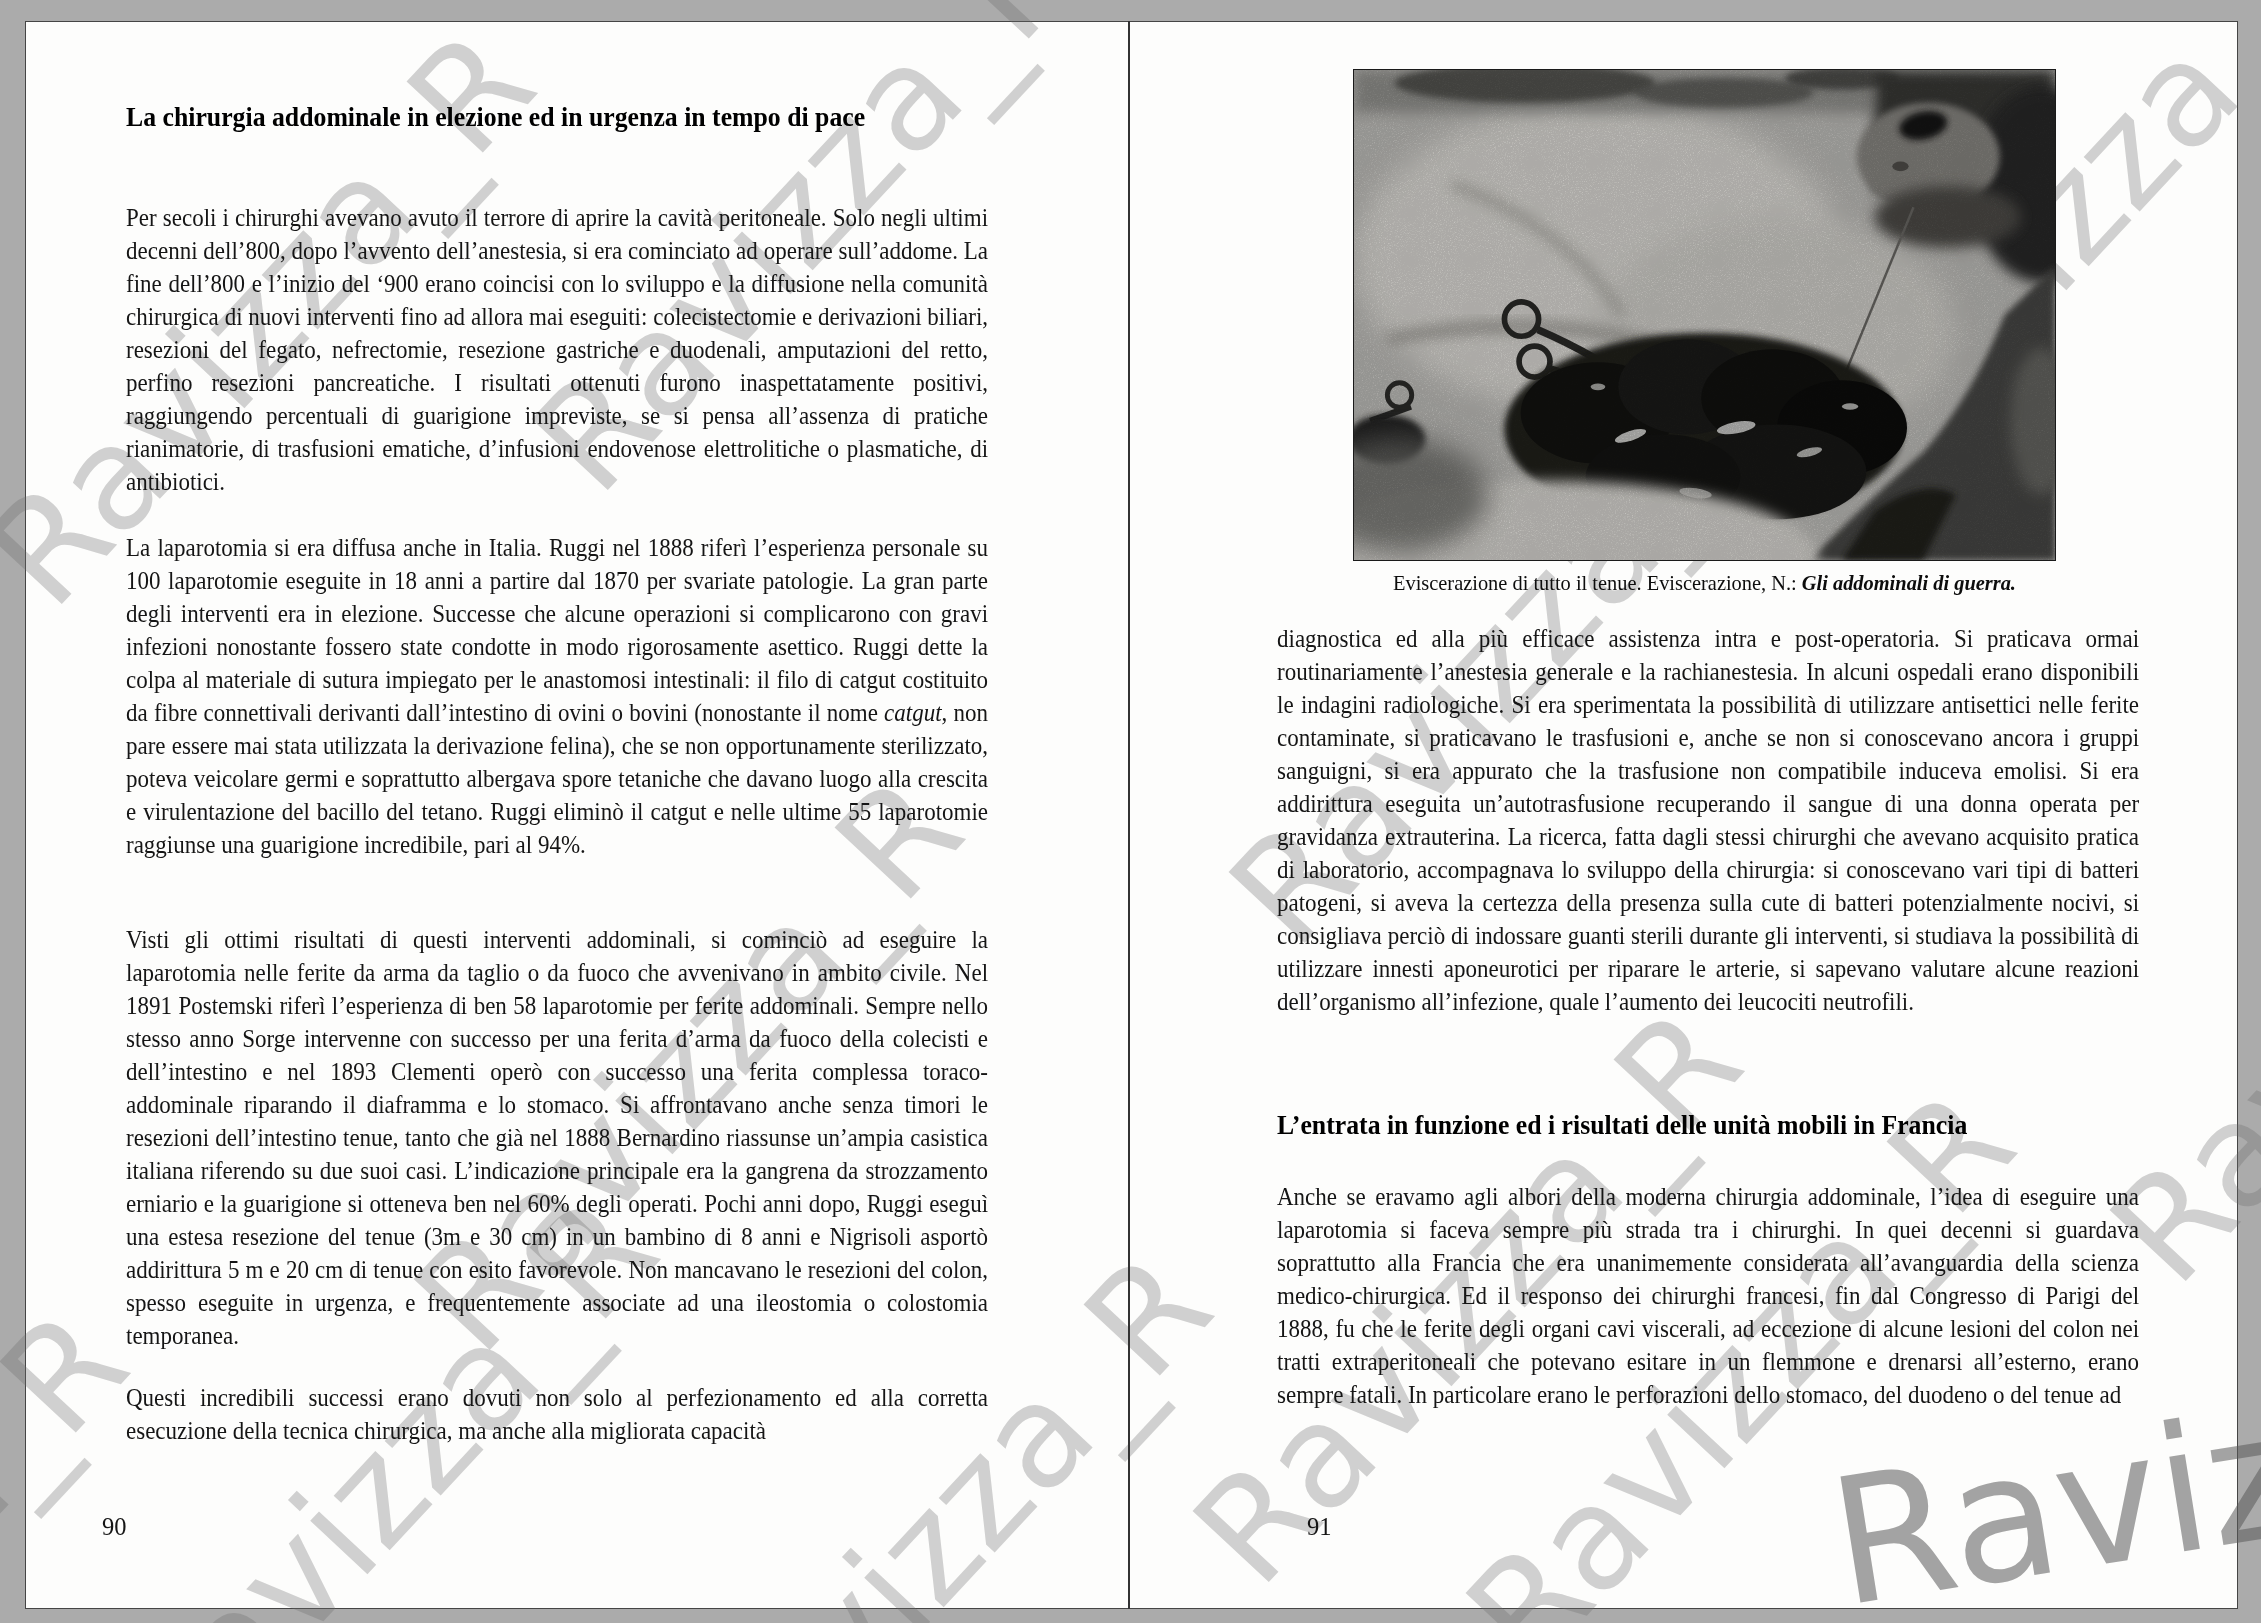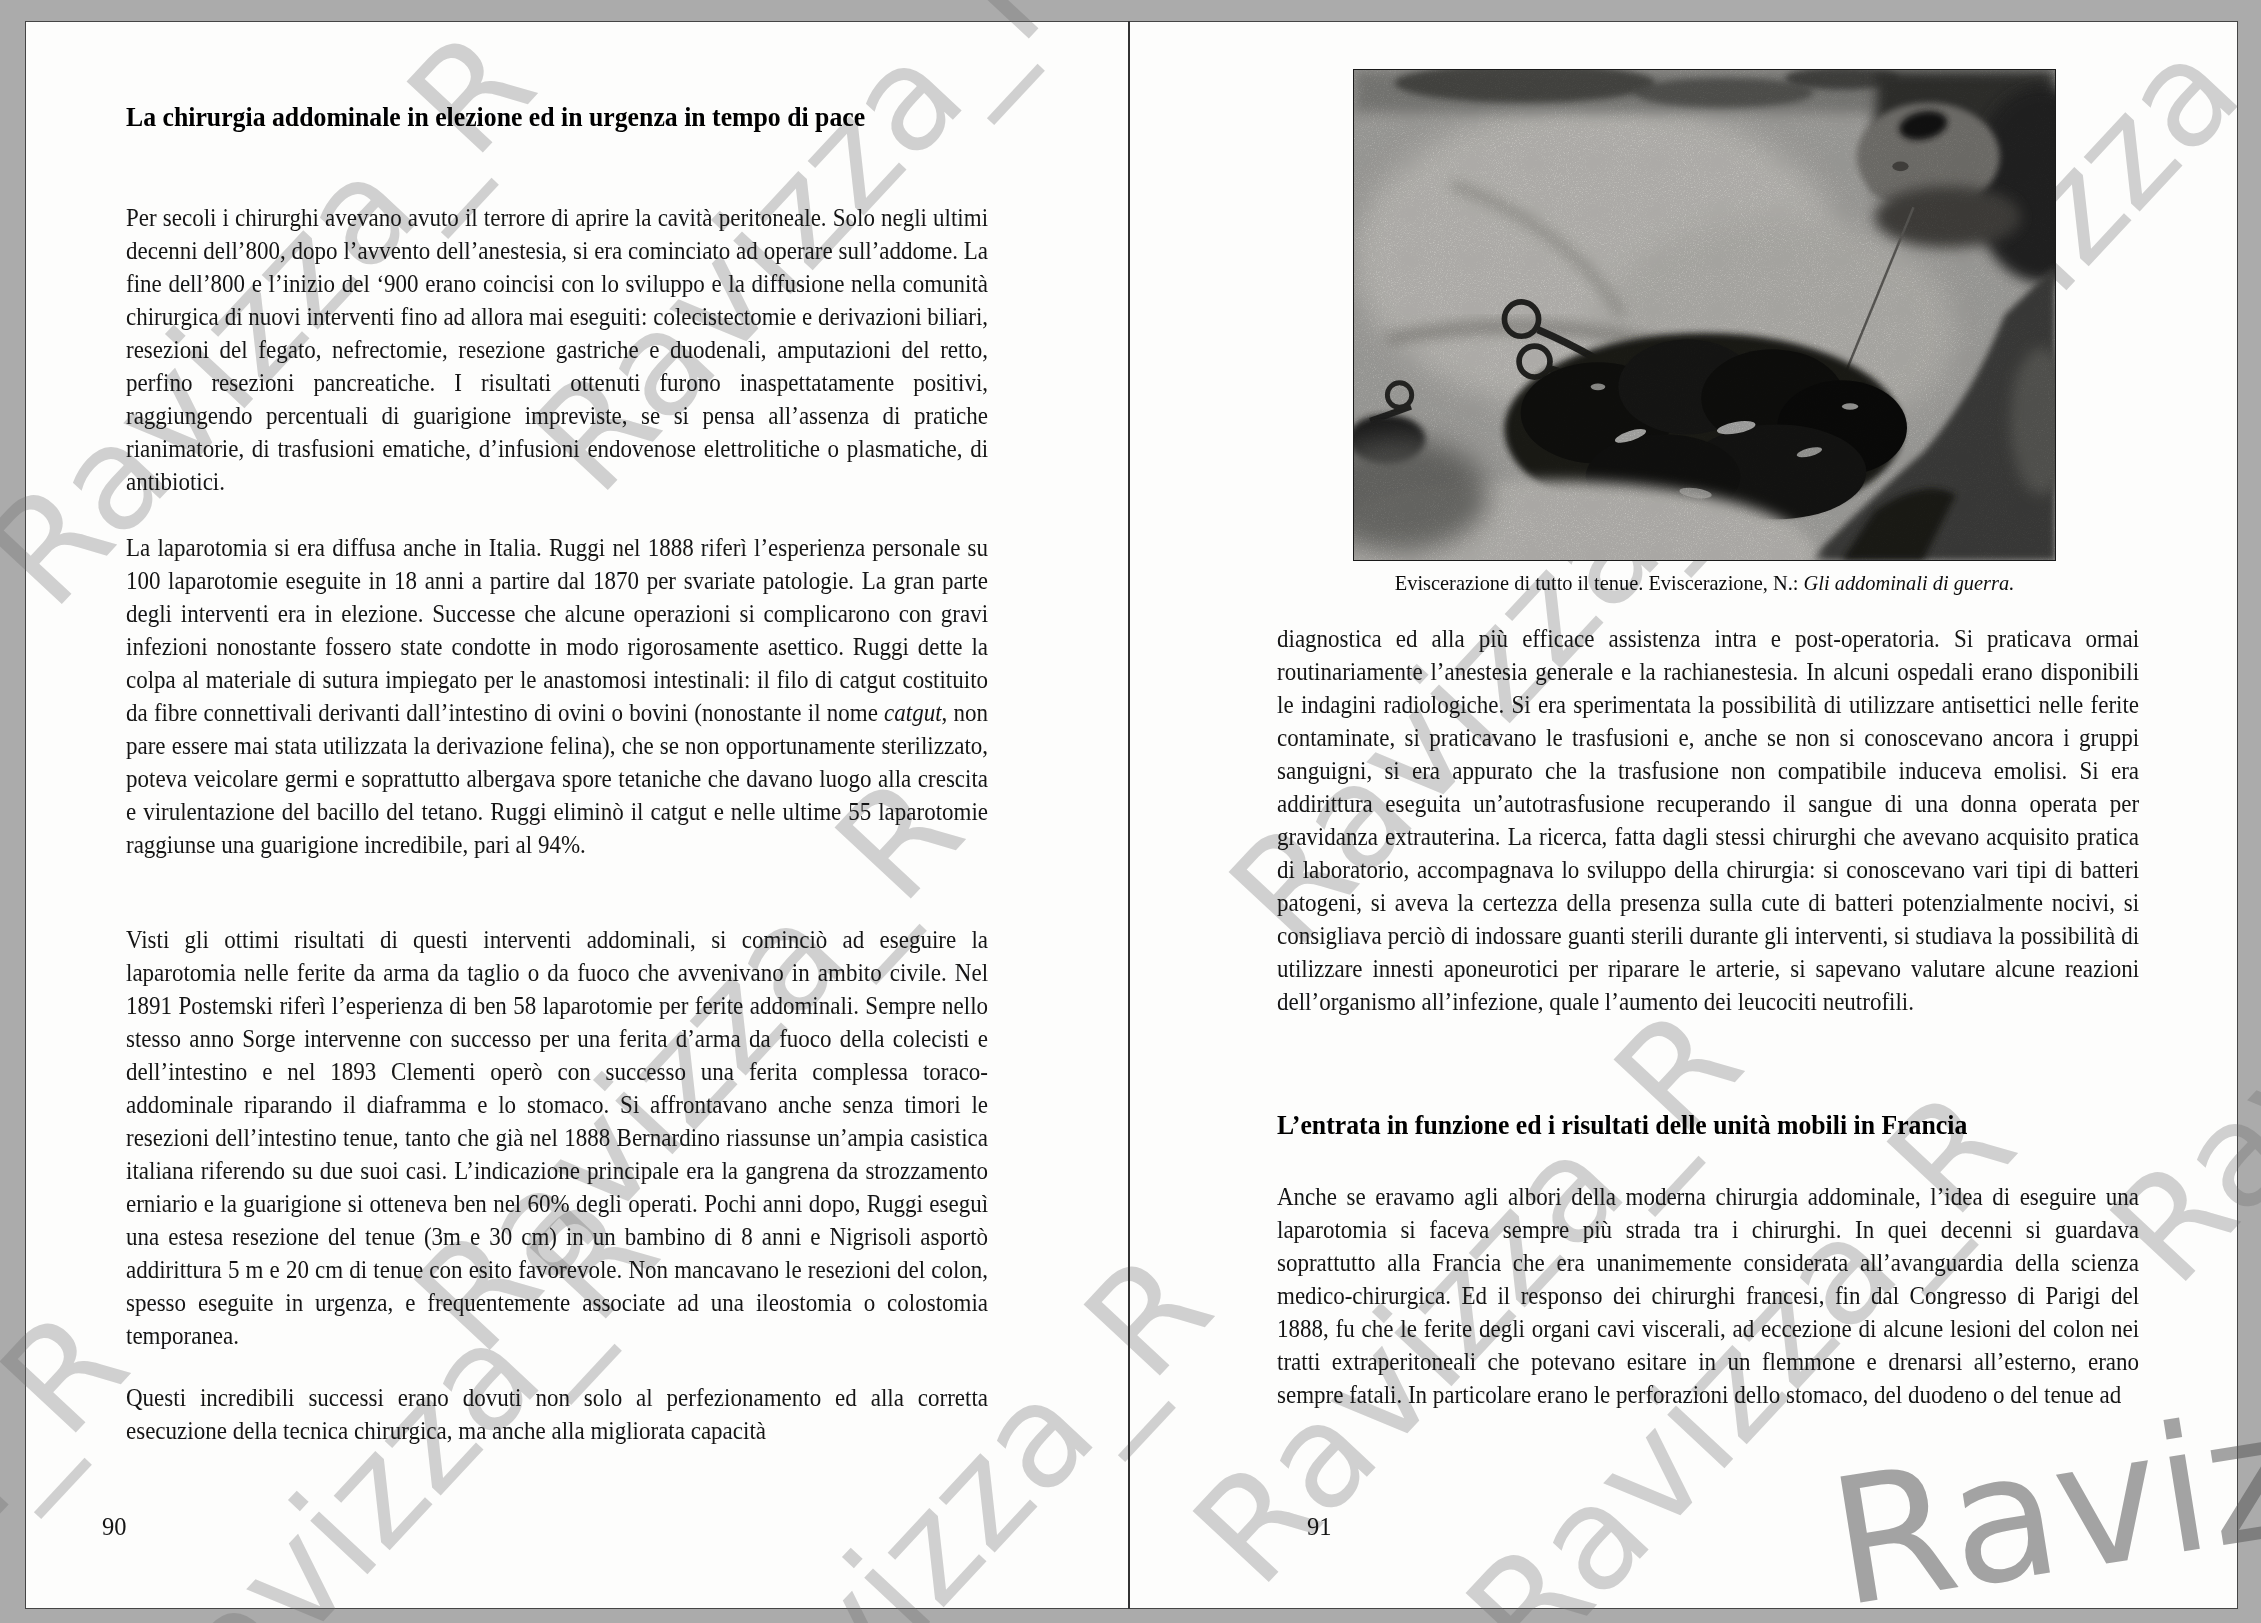--- a/index.html
+++ b/index.html
@@ -58,21 +58,21 @@
     position:absolute;left:1353px;top:69px;width:703px;height:492px;
   }
   .figure svg{
     display:block;width:703px;height:492px;border:1.6px solid #1a1a1a;box-sizing:border-box;
     background:#c9c8c4;
   }
   .caption{
     position:absolute;left:1337px;top:572px;width:735px;
     text-align:center;font-size:20.4px;color:#0d0d0d;
   }
-  .caption .it{font-style:italic;}
+  .caption .it{font-style:italic;font-weight:bold;}
   .it{font-style:italic;}
 </style>
 </head>
 <body>
 
 <div class="spread"></div>
 
 <div class="wm-layer">
   <div class="wm wm1">Ravizza_R</div>
   <div class="wm wm2">Ravizza_R</div>

